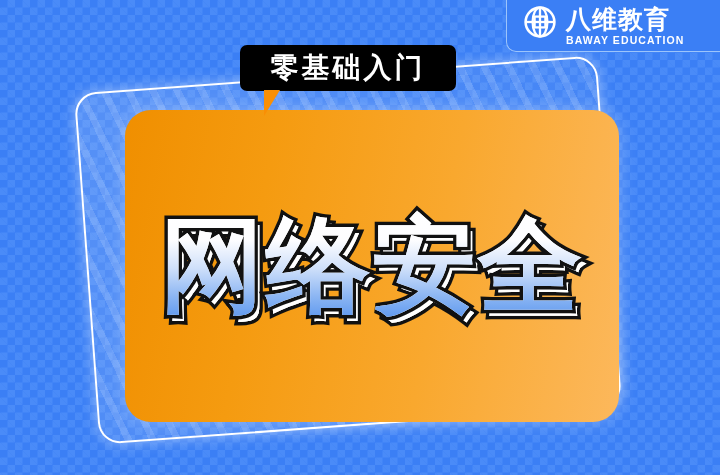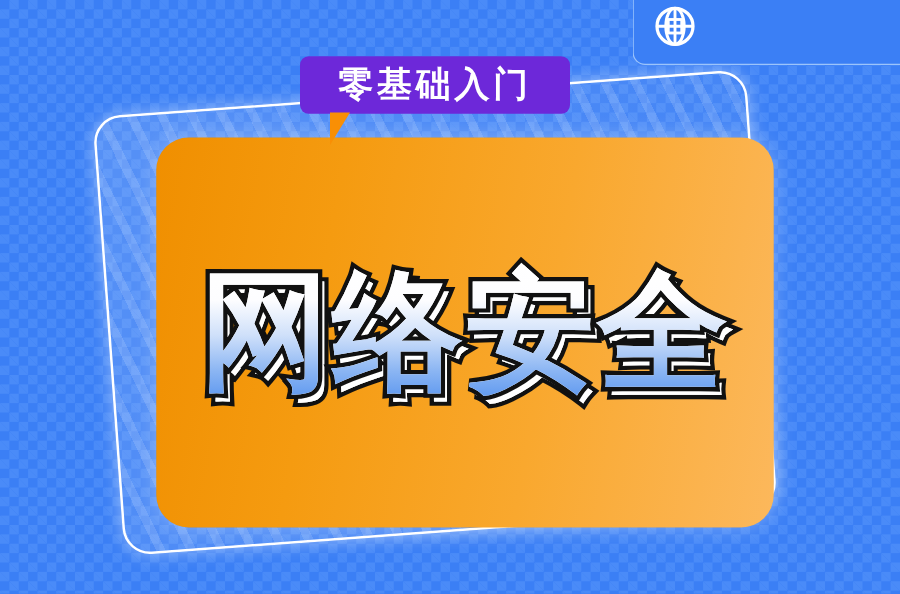--- a/index.html
+++ b/index.html
@@ -91,21 +91,21 @@
     -webkit-background-clip:text;
     background-clip:text;
     color:transparent;
     z-index:4;
   }
 
   
   .badge{
     position:absolute;left:240px;top:45px;
     width:216px;height:46px;
-    background:#6d28d9;
+    background:#000000;
     border-radius:7px;
     display:flex;align-items:center;justify-content:center;
     z-index:20;
   }
   .badge-text{
     font-family:"DejaVu Serif","Liberation Serif",serif;
     font-weight:700;
     font-size:28px;
     color:#ffffff;
     letter-spacing:3px;
@@ -176,15 +176,19 @@
   <div class="logo-panel">
     <span class="globe">
       <svg width="34" height="34" viewBox="0 0 34 34" aria-hidden="true">
         <circle cx="17" cy="17" r="14.4" fill="none" stroke="#ffffff" stroke-width="2.6"></circle>
         <ellipse cx="17" cy="17" rx="7.4" ry="14.4" fill="none" stroke="#ffffff" stroke-width="2.3"></ellipse>
         <line x1="2.6" y1="17" x2="31.4" y2="17" stroke="#ffffff" stroke-width="2.3"></line>
         <rect x="11.6" y="11.6" width="10.8" height="10.8" fill="none" stroke="#ffffff" stroke-width="2.3"></rect>
         <line x1="17" y1="2.6" x2="17" y2="31.4" stroke="#ffffff" stroke-width="2.3"></line>
       </svg>
     </span>
+    <span class="logo-text">
+      <span class="logo-cn">八维教育</span>
+      <span class="logo-en">BAWAY EDUCATION</span>
+    </span>
   </div>
 
 </div>
 
 </body></html>

